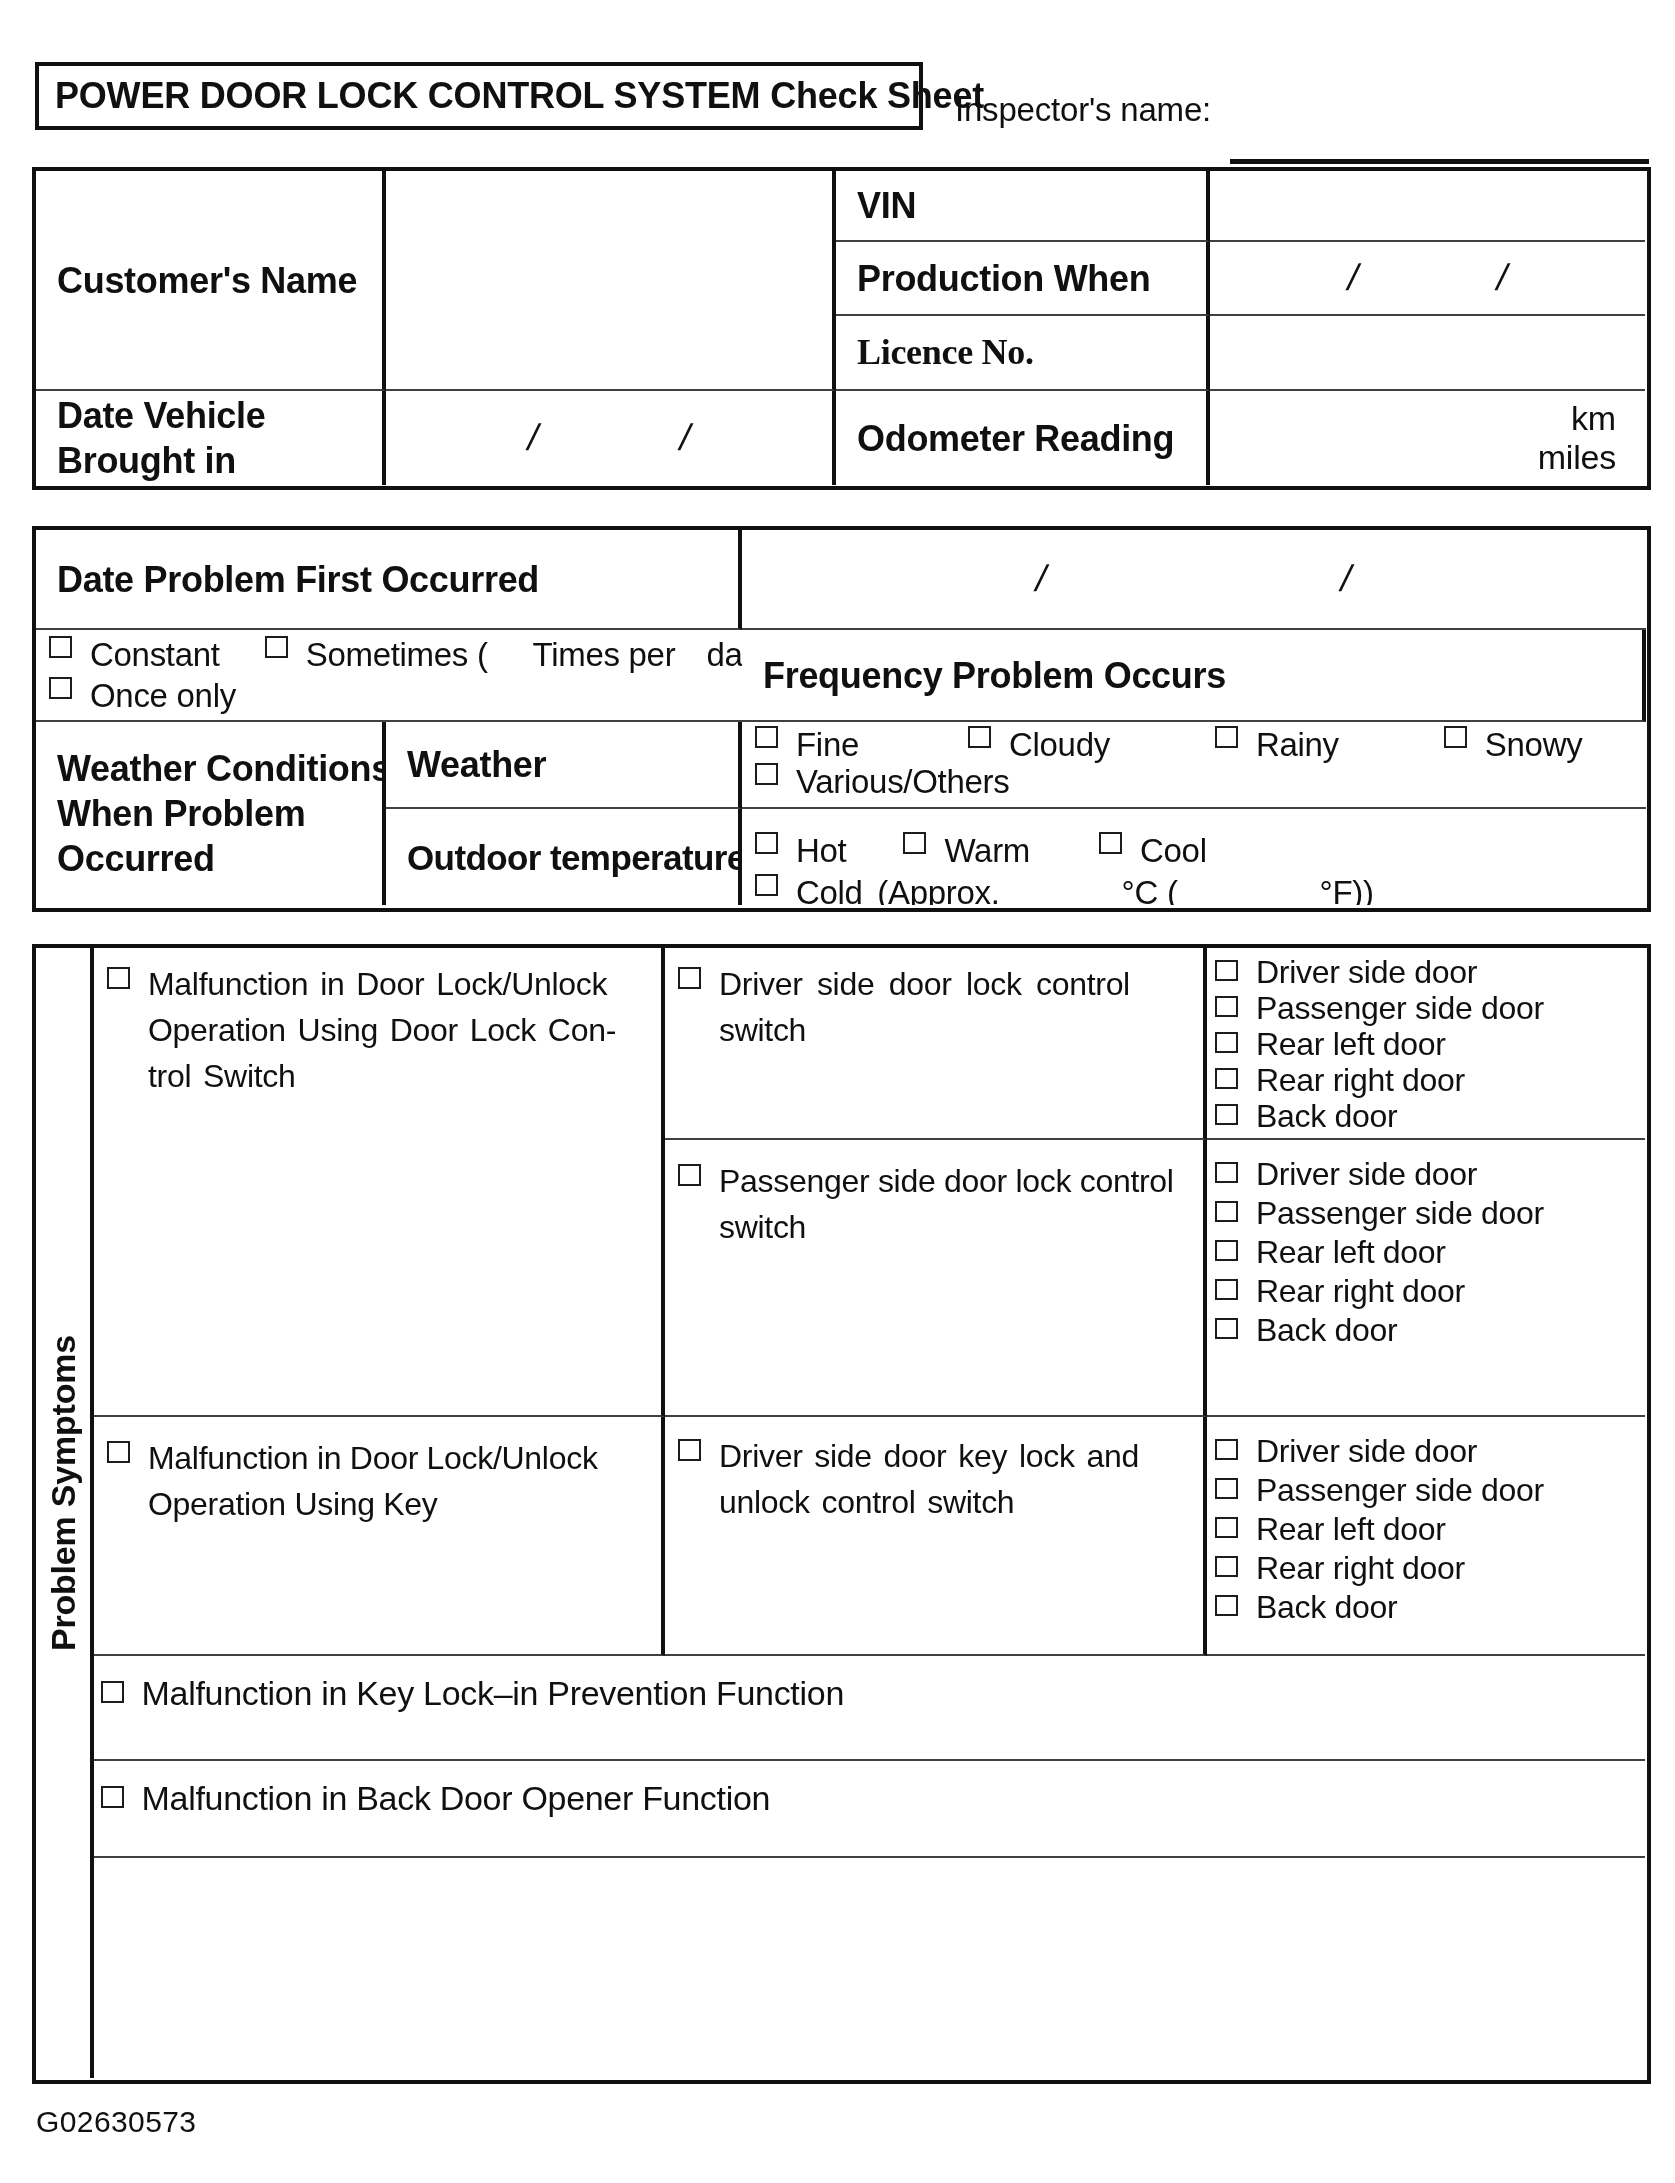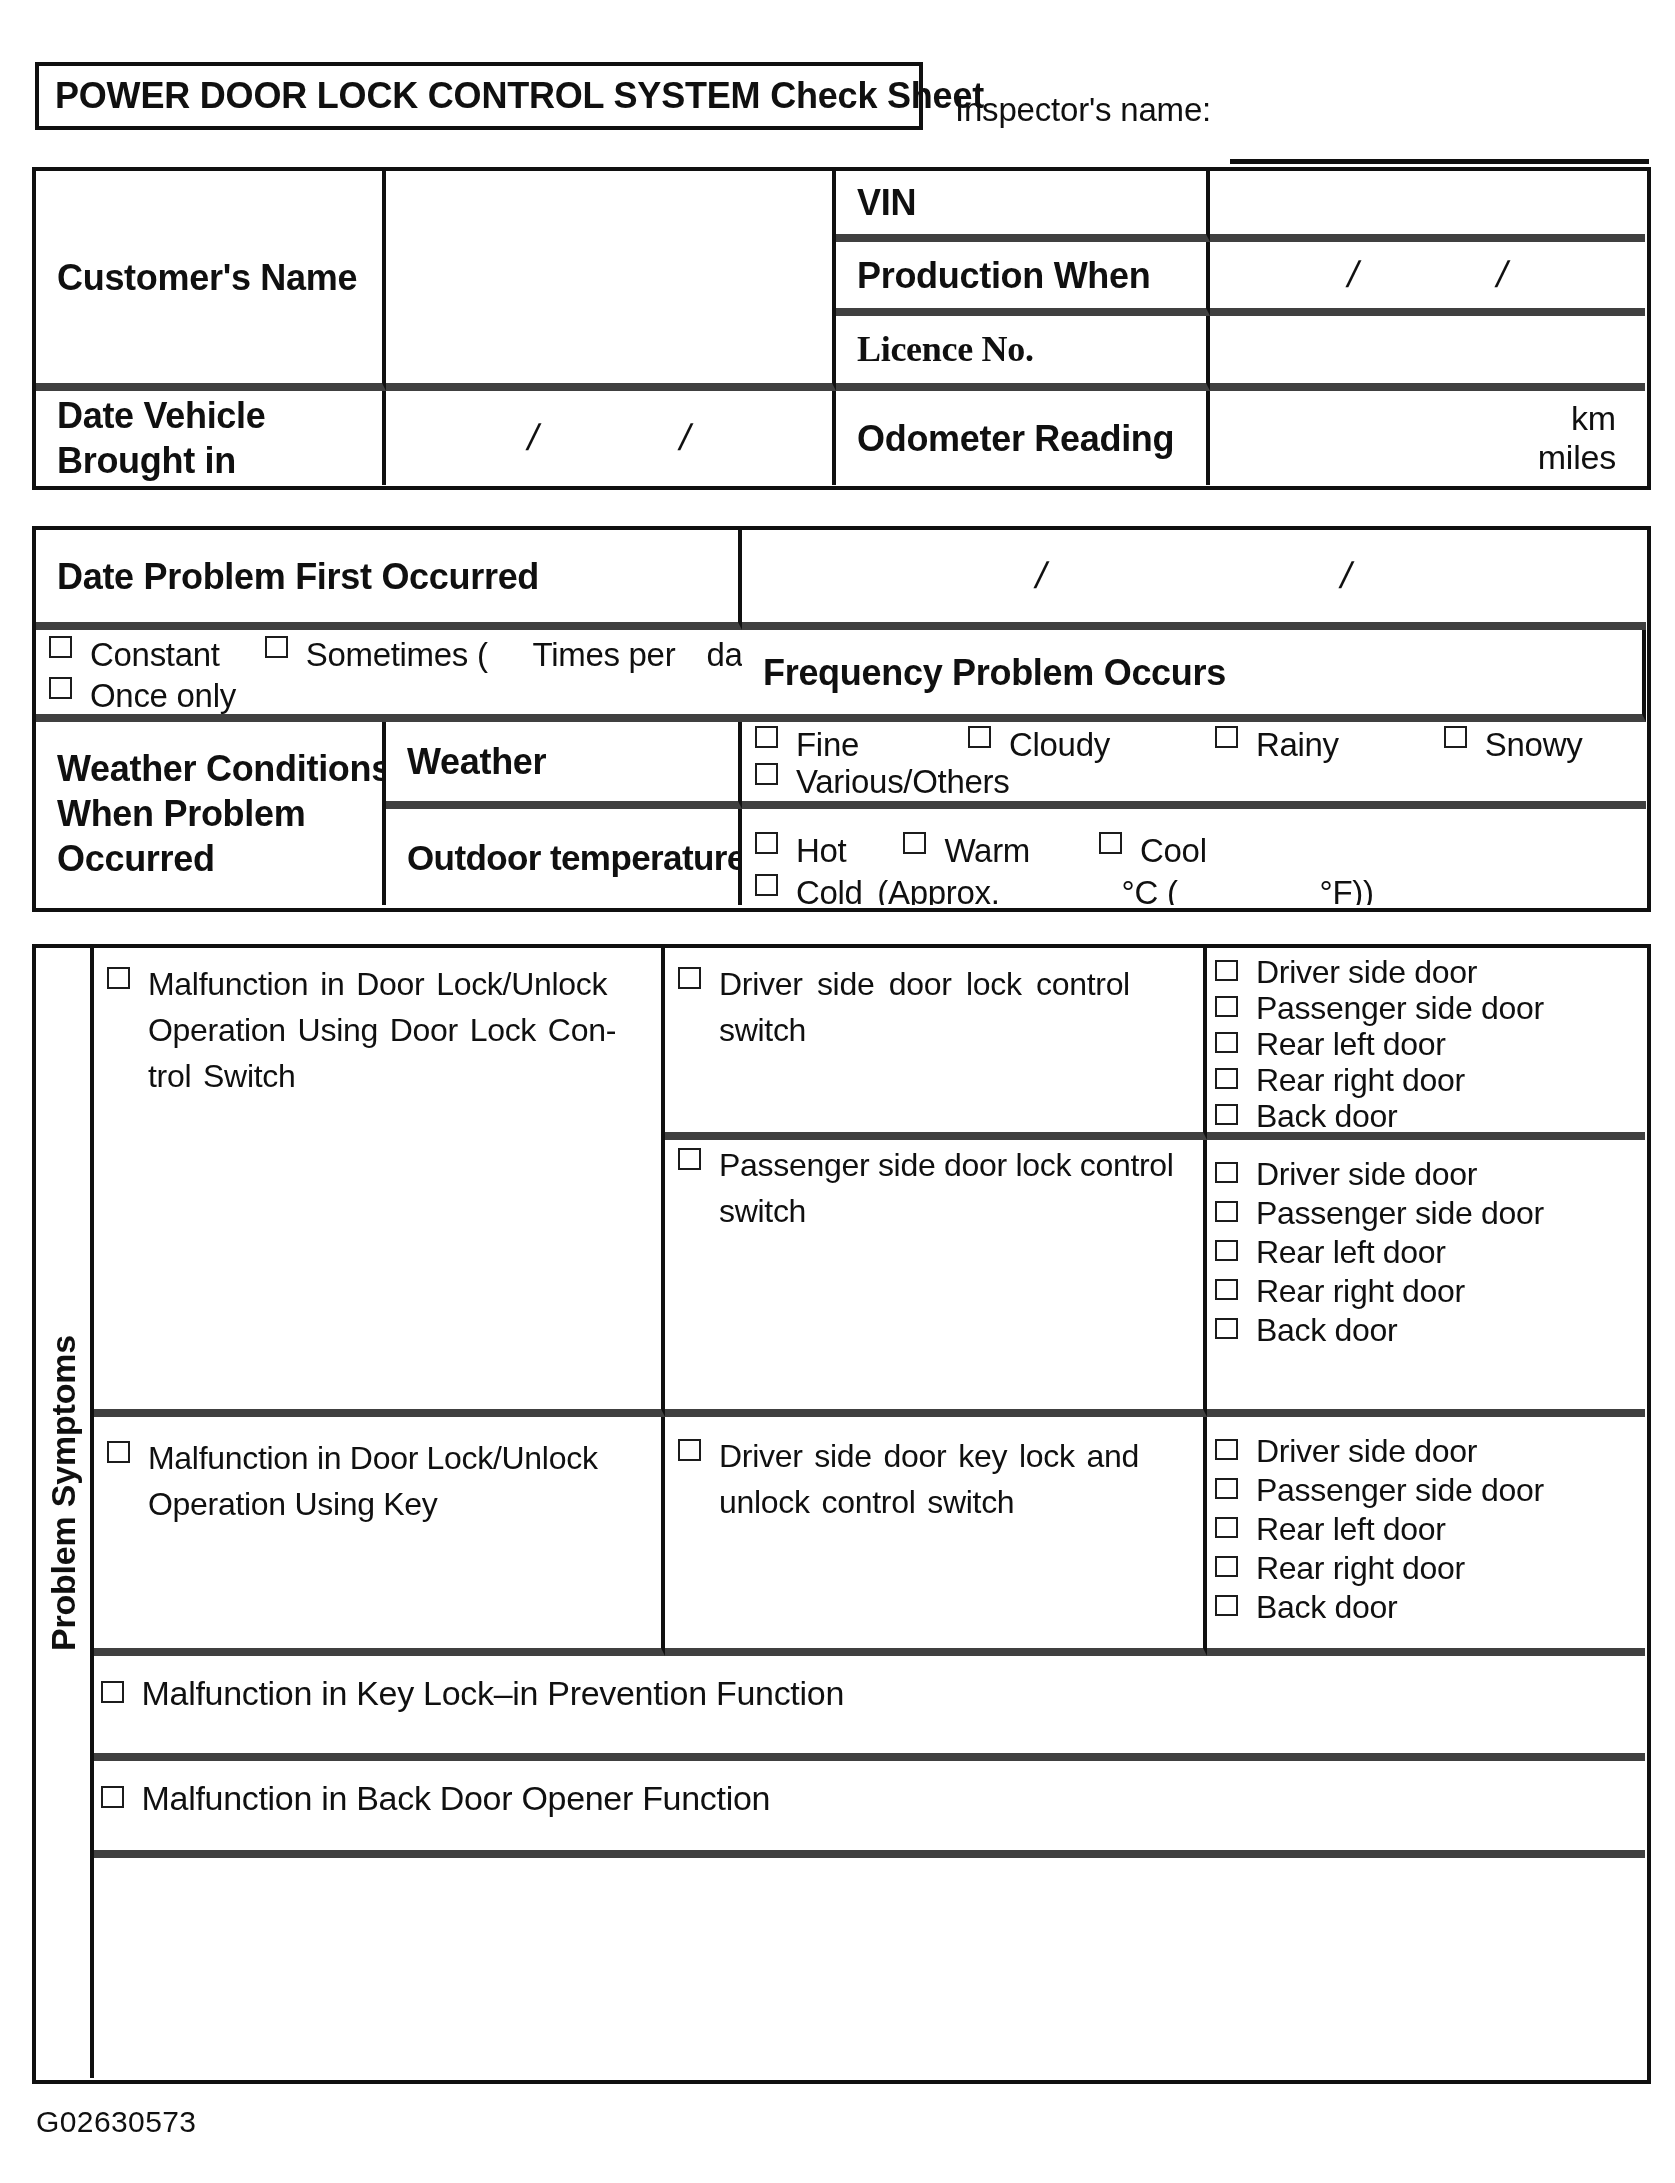--- a/index.html
+++ b/index.html
@@ -26,21 +26,21 @@
     font-size:33px;letter-spacing:-0.2px;white-space:nowrap;
   }
   .ins-line{
     position:absolute;left:1230px;top:159px;width:419px;height:4.9px;
     background:#101010;
   }
   
   .tbl{position:absolute;border:4.9px solid #101010;box-sizing:border-box;background:#fff;}
   .cell{box-sizing:border-box;position:relative;overflow:hidden;}
   .br{border-right:4px solid #101010;}
-  .bb{border-bottom:8px solid #404040;}
+  .bb{border-bottom:2px solid #404040;}
   .lab{
     font-size:36px;font-weight:700;letter-spacing:-0.3px;line-height:45px;
     display:flex;align-items:center;padding-left:21px;white-space:pre;
   }
   .slashes{display:flex;align-items:center;justify-content:space-evenly;}
   .slash{font-size:37px;transform:skewX(-12deg);}
   
   .ci{display:flex;align-items:flex-start;}
   .cb{
     flex:none;width:23px;height:22px;border:2.4px solid #1c1c1c;
@@ -276,21 +276,21 @@
         <div class="ci">
           <span class="cb"></span>
           <span class="lbl">Rear right door</span>
         </div>
         <div class="ci">
           <span class="cb"></span>
           <span class="lbl">Back door</span>
         </div>
       </div>
 
-    <div class="cell br bb sym" style="grid-area:2/3/3/4;padding-top:2px;">
+    <div class="cell br bb sym" style="grid-area:2/3/3/4;padding-top:18px;">
       <div class="ci">
         <span class="cb"></span>
         <span class="lbl">Passenger side door lock control
 switch</span>
       </div>
     </div>
     <div class="cell bb doors doors-loose" style="grid-area:2/4/3/5;">
         <div class="ci">
           <span class="cb"></span>
           <span class="lbl">Driver side door</span>

